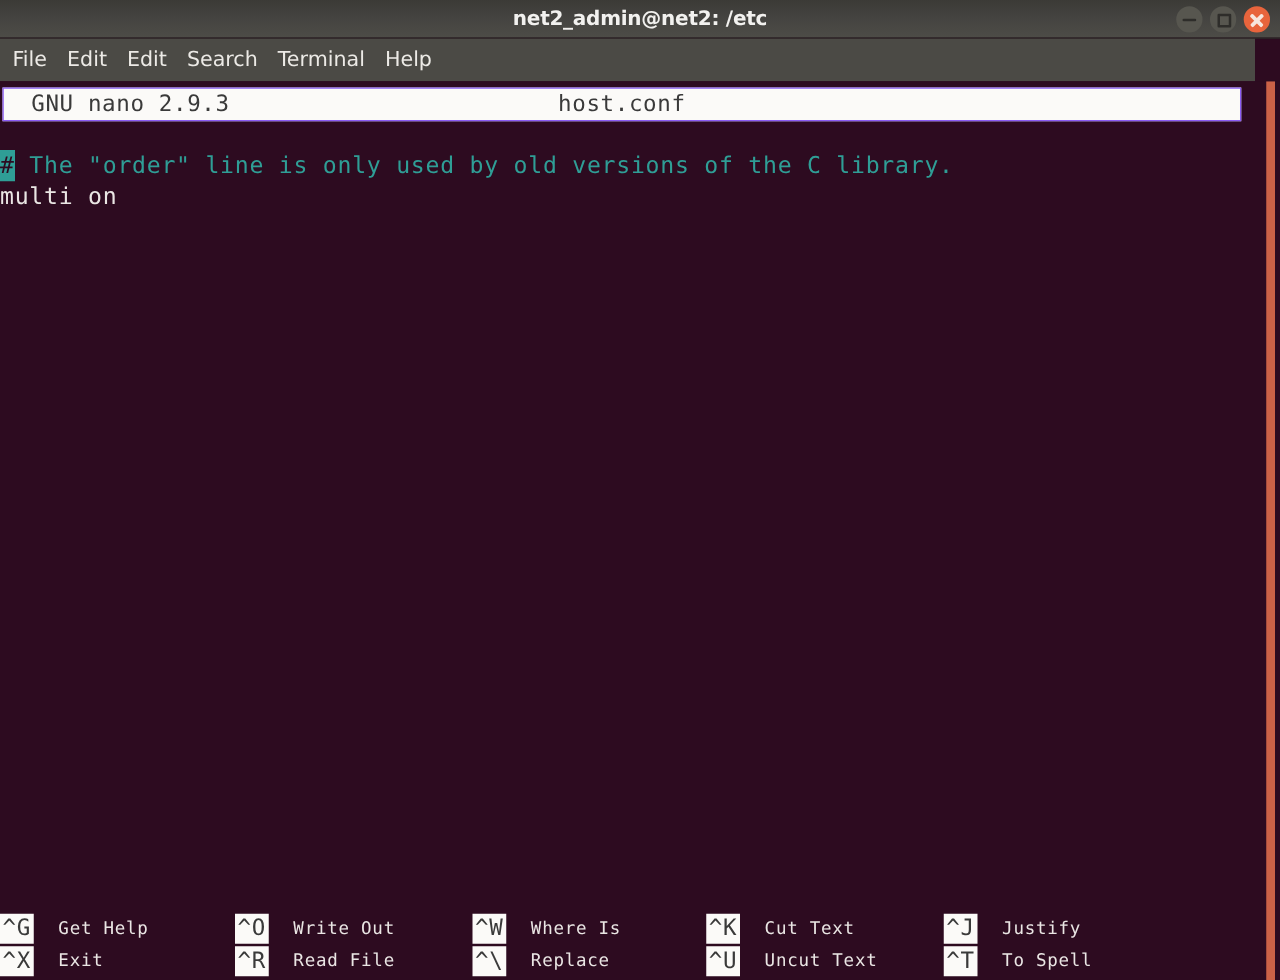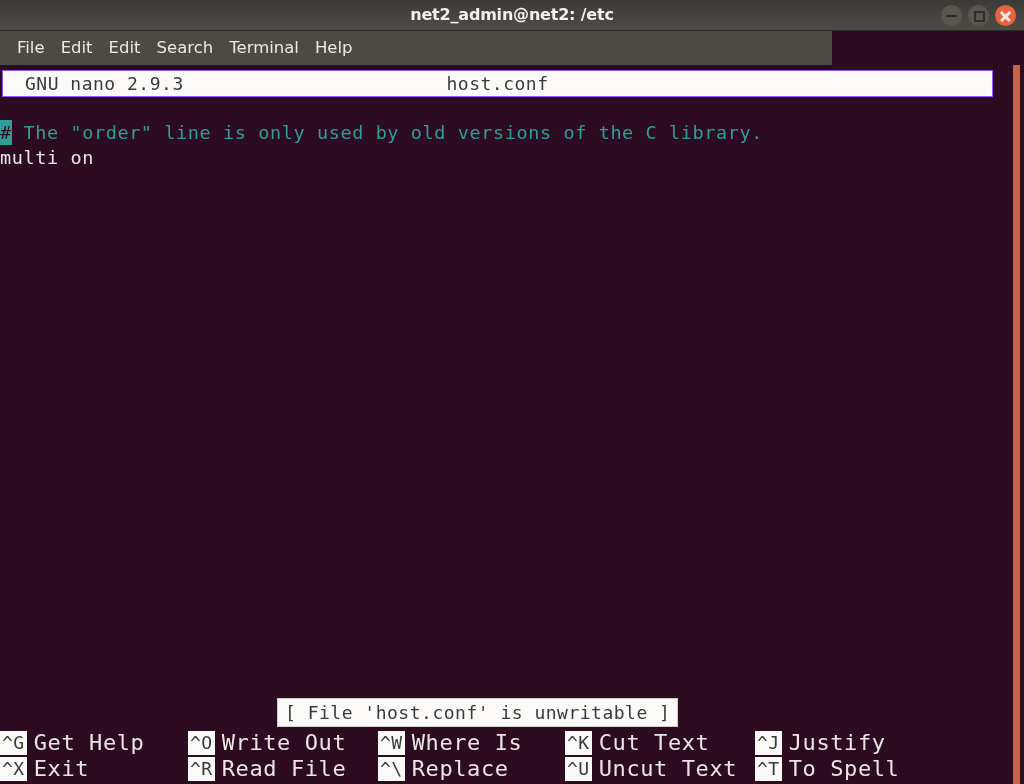--- a/index.html
+++ b/index.html
@@ -88,27 +88,27 @@
     background: #f7e6de;
     border-radius: 1px;
   }
   .wbtn-close::before { transform: rotate(45deg); }
   .wbtn-close::after  { transform: rotate(-45deg); }
 
   
   #menubar {
     position: absolute;
     left: 0; top: 31px;
-    width: 832px;
+    width: 1004px;
     height: 34px;
     background: #4b4a45;
     box-sizing: border-box;
     display: flex;
     align-items: center;
-    padding-left: 17px;
+    padding-left: 10px;
   }
   .menu-item {
     color: #eceae6;
     font-family: "DejaVu Sans", "Liberation Sans", sans-serif;
     font-size: 16.5px;
     margin-right: 16px;
     line-height: 34px;
     white-space: nowrap;
     cursor: default;
   }
@@ -229,25 +229,26 @@
     letter-spacing: 0.5px;
     padding: 0 2px;
     white-space: pre;
     display: inline-block;
     min-width: 26px;
     text-align: center;
     box-sizing: border-box;
   }
   .sc-label {
     color: #eae6e4;
-    font-size: 22px;
+    font-size: 14px;
     line-height: 24px;
     letter-spacing: 0.6px;
     white-space: pre;
     padding-left: 7px;
+    margin-left: 13px;
   }
 </style>
 </head>
 <body>
 
 <div id="window">
 
   <div id="titlebar">
     <div id="titlebar-title">net2_admin@net2: /etc</div>
     <div id="window-controls">
@@ -274,21 +275,20 @@
     <div id="nano-header">
       <span class="nano-header-text" id="nano-version">GNU nano 2.9.3</span>
       <span class="nano-header-text" id="nano-filename">host.conf</span>
     </div>
 
     <div id="editor">
       <div class="code-line c-comment"><span class="cursor-cell">#</span><span> The "order" line is only used by old versions of the C library.</span></div>
       <div class="code-line c-plain">multi on</div>
     </div>
 
-    <div id="nano-status">[ File 'host.conf' is unwritable ]</div>
 
     <div id="shortcuts">
 
       <div class="sc-col" style="left:0px;">
         <div class="sc-row">
           <span class="sc-key">^G</span>
           <span class="sc-label">Get Help</span>
         </div>
         <div class="sc-row">
           <span class="sc-key">^X</span>

